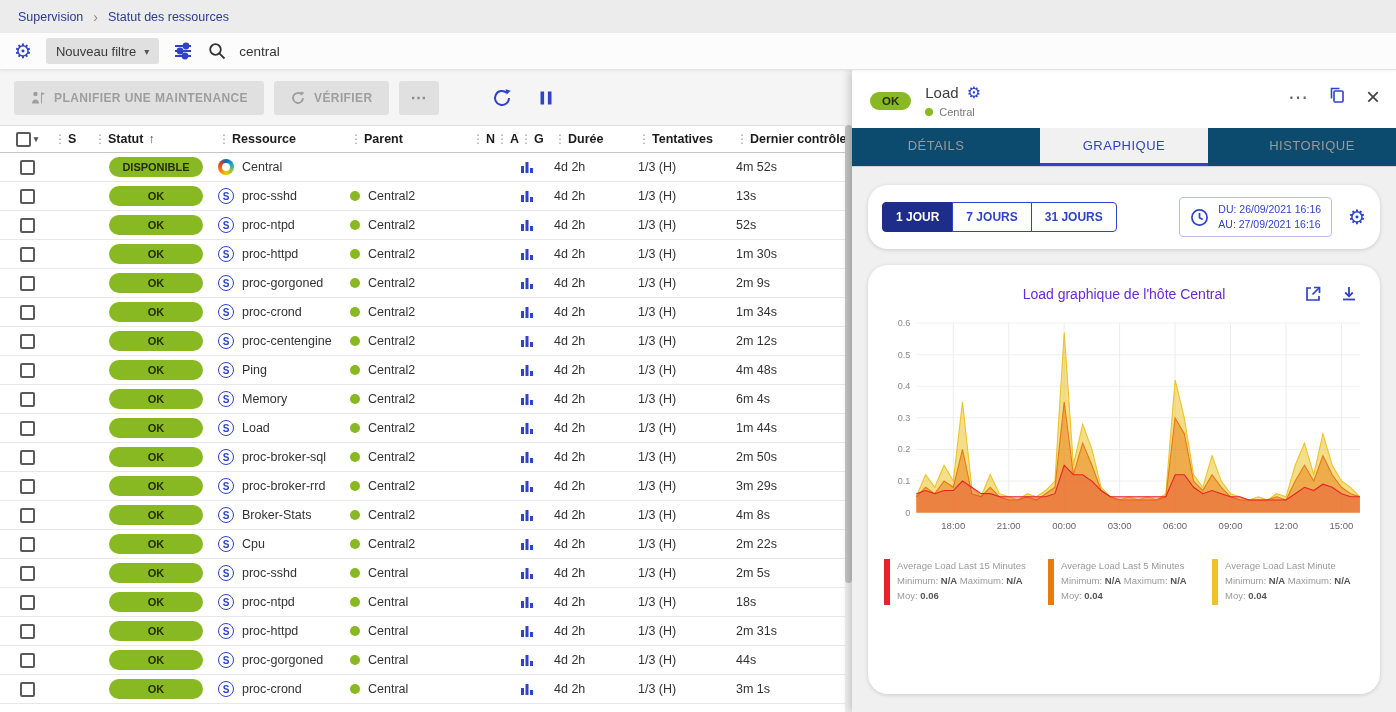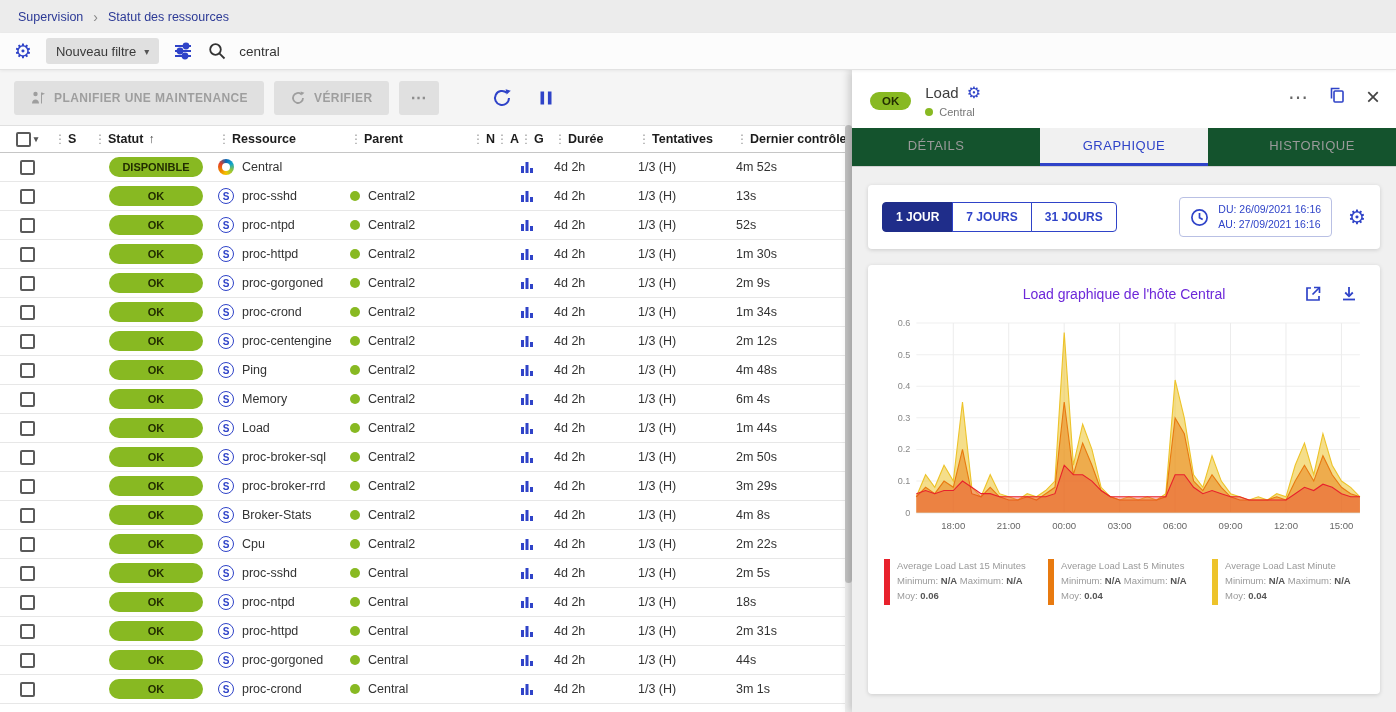--- a/index.html
+++ b/index.html
@@ -61,26 +61,26 @@
   .chip-sm { background:#88b922; color:#222d00; border-radius:12px; padding:3px 12px; font-size:11.5px; font-weight:bold; }
   .ph-title-row { display:flex; align-items:center; gap:8px; }
   .ph-title { font-size:15px; color:#3d3d3d; font-weight:500; }
   .ph-sub { display:flex; align-items:center; gap:6px; margin-top:5px; }
   .pdot-sm { width:8px; height:8px; border-radius:50%; background:#88b922; }
   .ph-sub span { font-size:11px; color:#777; }
   .ph-right { display:flex; align-items:center; gap:20px; padding-top:2px; }
   .dots { color:#666; font-size:20px; line-height:1; cursor:pointer; }
   .closex { color:#444; font-size:24px; line-height:.8; cursor:pointer; }
 
-  .tabs { display:flex; background:#14532d; border-bottom:1px solid #d2d2d2; flex:0 0 auto;gap:20px; }
+  .tabs { display:flex; background:#0c4a6e; border-bottom:1px solid #d2d2d2; flex:0 0 auto;gap:20px; }
   .tab { flex:1; height:38px; display:flex; align-items:center; justify-content:center; font-size:13px; letter-spacing:.5px; color:#9a9a9a; cursor:pointer; border-bottom:3px solid transparent; }
   .tab.active { color:#2f43c8; border-bottom-color:#2f43c8; background:#f1f1f1; }
 
   .panel-content { flex:1; padding:18px 16px; display:flex; flex-direction:column; gap:16px; min-height:0; overflow:hidden; }
-  .card { background:#fff; border-radius:4px; box-shadow:0 1px 4px rgba(0,0,0,.15); }
+  .card { background:#fff; border-radius:20px; box-shadow:0 1px 4px rgba(0,0,0,.15); }
   .time-card { padding:12px 14px; display:flex; align-items:center; flex:0 0 auto; }
   .range-group { display:flex; }
   .range { height:30px; padding:0 13px; border:1px solid #2f43c8; background:#fff; color:#2f43c8; font-weight:bold; font-size:12px; display:flex; align-items:center; margin-left:-1px; cursor:pointer; white-space:nowrap; font-family:"Liberation Sans", sans-serif; }
   .range:first-child { margin-left:0; border-radius:4px 0 0 4px; }
   .range:last-child { border-radius:0 4px 4px 0; }
   .range.active { background:#1f2d8a; border-color:#1f2d8a; color:#fff; }
   .datebox { margin-left:auto; display:flex; align-items:center; gap:9px; border:1px solid #b9c0e4; border-radius:4px; padding:4px 10px; cursor:pointer; }
   .datebox .dates { font-size:10.5px; color:#2f43c8; line-height:1.45; white-space:nowrap; }
   .time-card .gear { margin-left:16px; }
 

